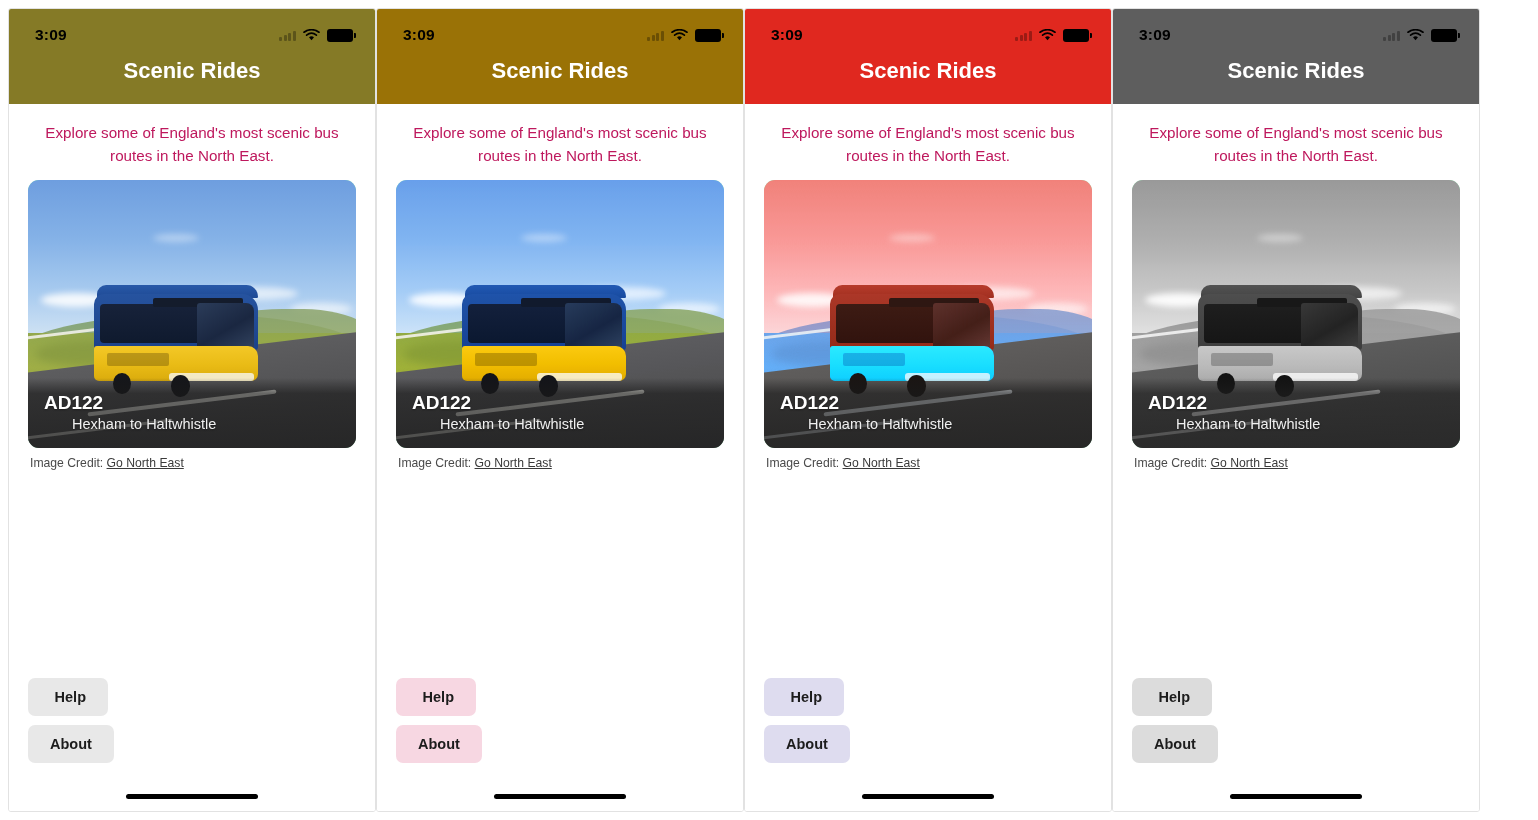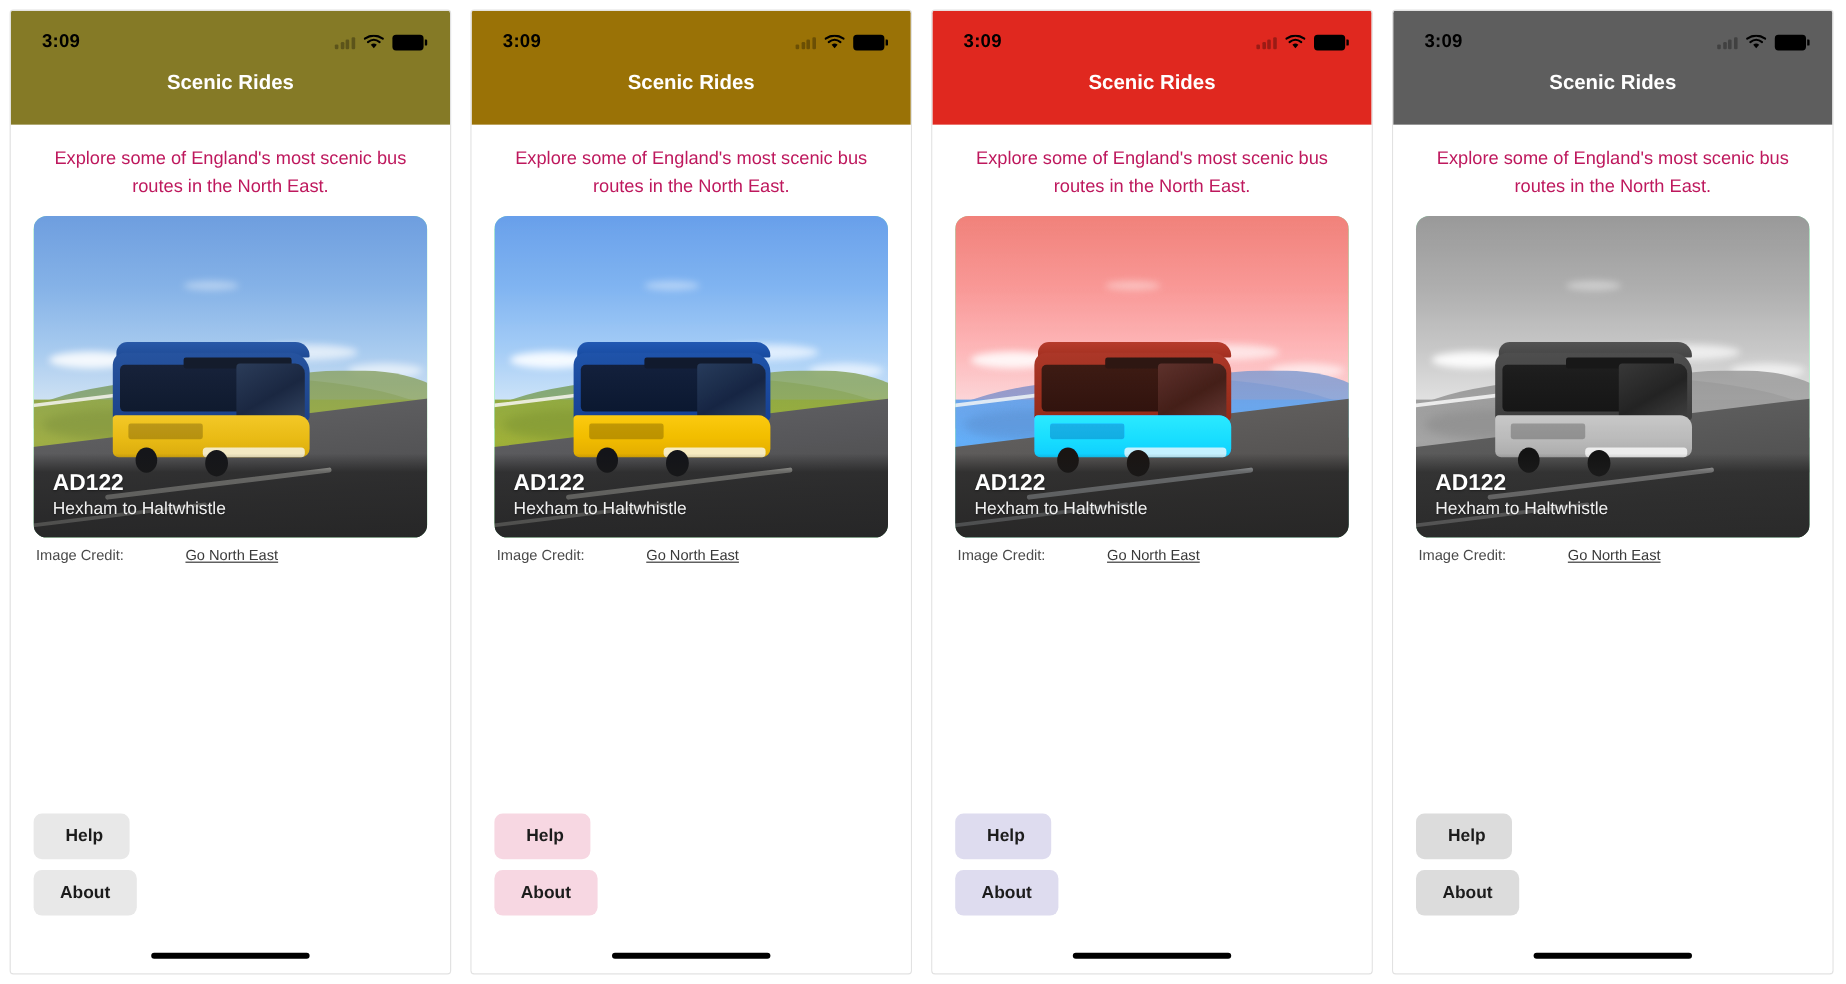--- a/index.html
+++ b/index.html
@@ -11,21 +11,20 @@
     font-family: "Liberation Sans", sans-serif;
     overflow: hidden;
   }
 
   .screens-row {
     display: flex;
     width: 1538px;
     height: 596px;
     align-items: flex-start;
     padding: 8px 8px 0 8px;
-    gap: 16px;
   }
 
   .phone {
     position: relative;
     width: 368px;
     height: 804px;
     background: #ffffff;
     border: 1px solid #e2e2e2;
     border-radius: 3px;
     display: flex;
@@ -94,21 +93,21 @@
     content:"";
     position:absolute;
     right:-3px; top:4px;
     width:2px; height:5px;
     background:#000;
     border-radius:0 1px 1px 0;
   }
 
   .app-title {
     text-align: center;
-    font-size: 17px;
+    font-size: 22px;
     font-weight: bold;
     color: #ffffff;
     line-height: 1;
     padding-top: 5px;
   }
 
   
   .body {
     flex: 1 1 auto;
     display: flex;
@@ -295,31 +294,31 @@
     font-weight: bold;
     color: #ffffff;
     line-height: 1.25;
     text-shadow: 0 1px 2px rgba(0,0,0,.4);
   }
   .route-name {
     font-size: 14.5px;
     color: #f0f0f0;
     line-height: 1.35;
     text-shadow: 0 1px 2px rgba(0,0,0,.4);
+    margin-left: 28px;
   }
 
   .credit {
     font-size: 12.2px;
     color: #4a4a4a;
     padding: 8px 2px 0 2px;
   }
   .credit a {
     color: #3a3a3a;
     text-underline-offset: 1px;
-    margin-left: 48px;
   }
 
   .spacer { flex: 1 1 auto; min-height: 0; }
 
   
   .buttons {
     display: flex;
     flex-direction: column;
     align-items: flex-start;
     gap: 9px;

